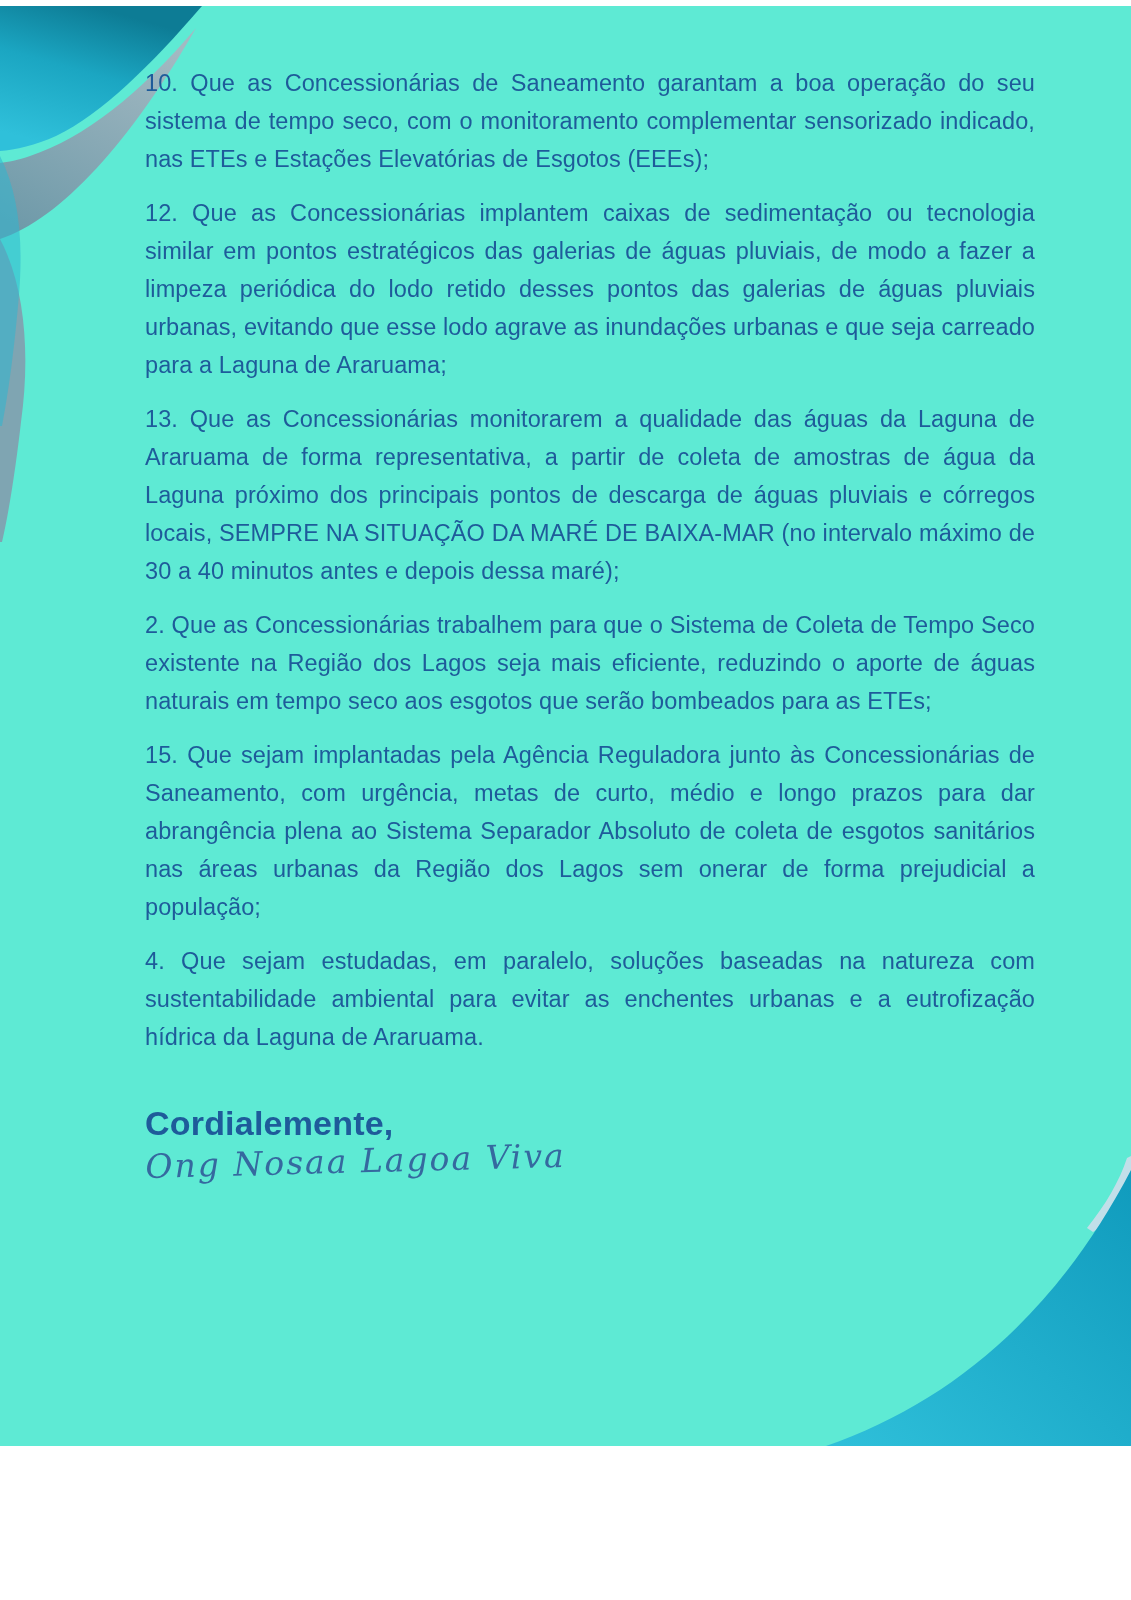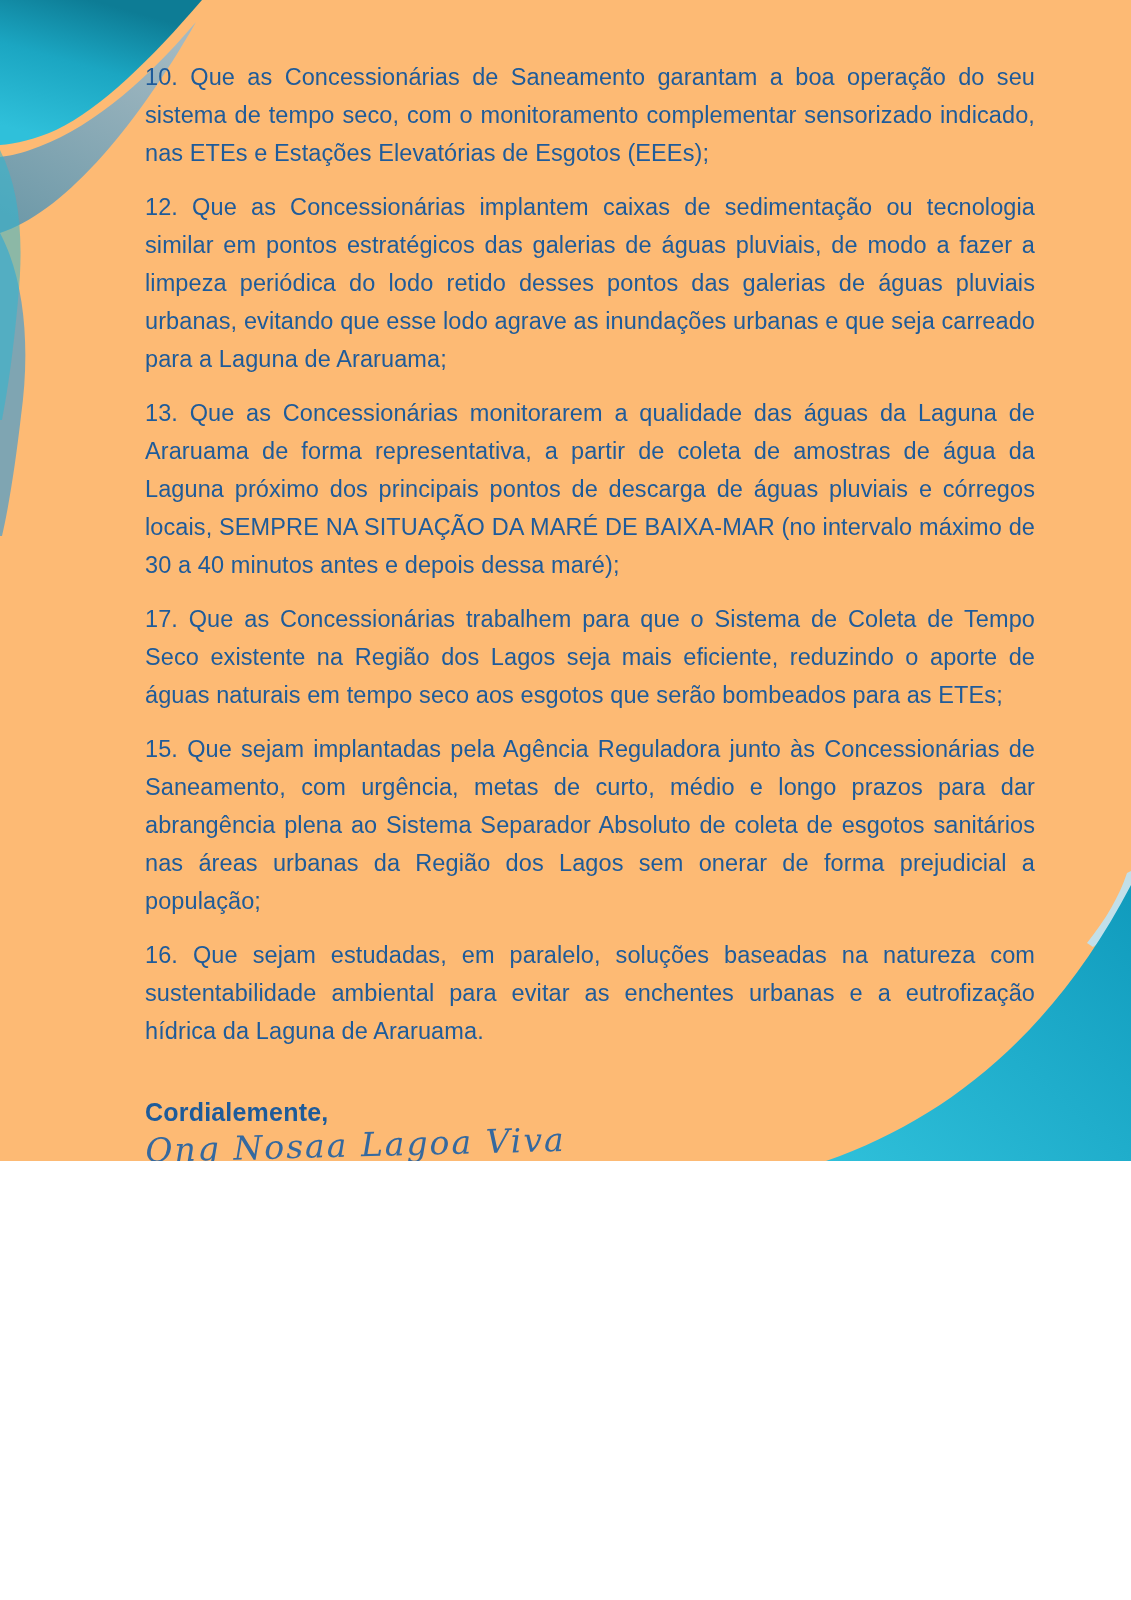--- a/index.html
+++ b/index.html
@@ -1,42 +1,43 @@
 <!DOCTYPE html>
 <html><head>
 <meta charset="utf-8">
 <style>
   html,body{margin:0;padding:0;background:#ffffff;}
   .page{
     position:relative;
-    width:1131px;height:1161px;
-    background:#fdba74;
+    width:1131px;height:1440px;
+    background:#5eead4;
     overflow:hidden;
     font-family:"Liberation Sans","DejaVu Sans",sans-serif;
+    margin-top:6px;
   }
   .deco{position:absolute;pointer-events:none;}
   .deco.tl{top:0;left:0;}
   .deco.br{bottom:0;right:0;}
   .content{
     position:relative;
     padding:58px 96px 0 145px;
     z-index:2;
   }
   .content p{
     margin:0 0 16px 0;
     font-size:23.5px;
     line-height:38px;
     font-weight:500;
     color:#1e5b9a;
     text-align:justify;
     letter-spacing:.1px;
   }
   .closing{
     margin-top:48px;
-    font-size:25px;
+    font-size:34px;
     font-weight:700;
     color:#1e5b9a;
     letter-spacing:.2px;
   }
   .signature{
     margin-top:4px;
     font-family:"DejaVu Serif","Liberation Serif",serif;
     font-style:italic;
     font-size:33px;
     color:#35699f;
@@ -89,23 +90,23 @@
 
     <path d="M 196 216 C 258 162 298 110 320 42 L 320 88 C 292 144 248 192 208 220 Z" fill="#8fadb9"></path>
 
     <path d="M 15 290 C 142 246 246 156 320 14 L 320 290 Z" fill="url(#cyanBR)"></path>
   </svg>
 
   <div class="content">
     <p>10. Que as Concessionárias de Saneamento garantam a boa operação do seu sistema de tempo seco, com o monitoramento complementar sensorizado indicado, nas ETEs e Estações Elevatórias de Esgotos (EEEs);</p>
     <p>12. Que as Concessionárias implantem caixas de sedimentação ou tecnologia similar em pontos estratégicos das galerias de águas pluviais, de modo a fazer a limpeza periódica do lodo retido desses pontos das galerias de águas pluviais urbanas, evitando que esse lodo agrave as inundações urbanas e que seja carreado para a Laguna de Araruama;</p>
     <p>13. Que as Concessionárias monitorarem a qualidade das águas da Laguna de Araruama de forma representativa, a partir de coleta de amostras de água da Laguna próximo dos principais pontos de descarga de águas pluviais e córregos locais, SEMPRE NA SITUAÇÃO DA MARÉ DE BAIXA-MAR (no intervalo máximo de 30 a 40 minutos antes e depois dessa maré);</p>
-    <p>17. Que as Concessionárias trabalhem para que o Sistema de Coleta de Tempo Seco existente na Região dos Lagos seja mais eficiente, reduzindo o aporte de águas naturais em tempo seco aos esgotos que serão bombeados para as ETEs;</p>
+    <p>2. Que as Concessionárias trabalhem para que o Sistema de Coleta de Tempo Seco existente na Região dos Lagos seja mais eficiente, reduzindo o aporte de águas naturais em tempo seco aos esgotos que serão bombeados para as ETEs;</p>
     <p>15. Que sejam implantadas pela Agência Reguladora junto às Concessionárias de Saneamento, com urgência, metas de curto, médio e longo prazos para dar abrangência plena ao Sistema Separador Absoluto de coleta de esgotos sanitários nas áreas urbanas da Região dos Lagos sem onerar de forma prejudicial a população;</p>
-    <p>16. Que sejam estudadas, em paralelo, soluções baseadas na natureza com sustentabilidade ambiental para evitar as enchentes urbanas e a eutrofização hídrica da Laguna de Araruama.</p>
+    <p>4. Que sejam estudadas, em paralelo, soluções baseadas na natureza com sustentabilidade ambiental para evitar as enchentes urbanas e a eutrofização hídrica da Laguna de Araruama.</p>
     <div class="closing">Cordialemente,</div>
     <div class="signature">Ong Nosaa Lagoa Viva</div>
   </div>
 
   <div class="logo-wrap">
     <svg width="104" height="104" viewBox="0 0 104 104" aria-hidden="false">
       <defs>
         <clipPath id="logoClip">
             <circle cx="52" cy="52" r="45"></circle>
           </clipPath>

